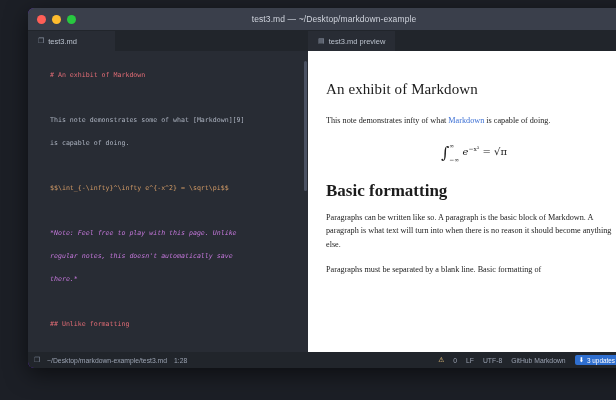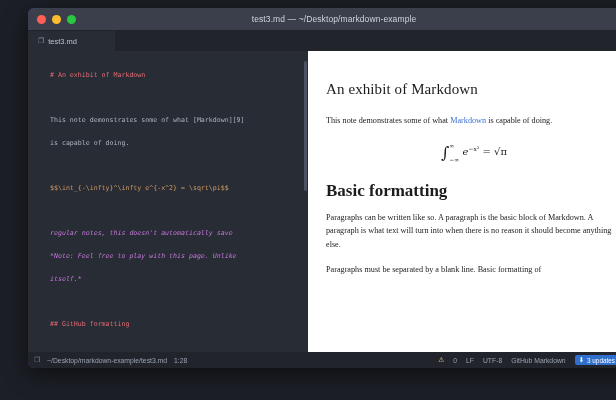--- a/index.html
+++ b/index.html
@@ -204,59 +204,66 @@
   </div>
 
   <div class="tabbar">
     <div class="tabgroup left">
       <div class="tab">
         <span class="ticon">❐</span>
         <span>test3.md</span>
       </div>
       <div class="tab-filler"></div>
     </div>
+    <div class="tabgroup right">
+      <div class="tab">
+        <span class="ticon">▤</span>
+        <span>test3.md preview</span>
+      </div>
+      <div class="tab-filler"></div>
+    </div>
   </div>
 
   <div class="body">
 
     <div class="editor">
       <div class="code">
 <span class="ln c-head"># An exhibit of Markdown</span>
 <span class="ln"> </span>
 <span class="ln c-text">This note demonstrates some of what [Markdown][9]</span>
 <span class="ln c-text">is capable of doing.</span>
 <span class="ln"> </span>
 <span class="ln c-math">$$\int_{-\infty}^\infty e^{-x^2} = \sqrt\pi$$</span>
 <span class="ln"> </span>
+<span class="ln c-italic">*Note: Feel free to play with this page. Unlike</span>
 <span class="ln c-italic">regular notes, this doesn't automatically save</span>
-<span class="ln c-italic">*Note: Feel free to play with this page. Unlike</span>
-<span class="ln c-italic">itself.*</span>
-<span class="ln"> </span>
-<span class="ln c-head">## GitHub formatting</span>
+<span class="ln c-italic">there.*</span>
+<span class="ln"> </span>
+<span class="ln c-head">## Unlike formatting</span>
 <span class="ln"> </span>
 
 
 
 
 
 
 
 
 
 
 
 
       </div>
       <div class="editor-scroll"></div>
     </div>
 
     <div class="preview">
       <h1>An exhibit of Markdown</h1>
 
-      <p><span>This note demonstrates some of what </span><span class="mlink">Markdown</span><span> is capable of doing.</span></p>
+      <p><span>This note demonstrates infty of what </span><span class="mlink">Markdown</span><span> is capable of doing.</span></p>
 
       <div class="math-block">
         <span class="int">∫</span><span style="display:inline-block;vertical-align:middle;line-height:7px;text-align:left;"><sup>∞</sup><br><sub>−∞</sub></span>
         <span class="em">e</span><sup>−x²</sup>
         <span>=</span>
         <span>√π</span>
       </div>
 
 
       <h2>Basic formatting</h2>

